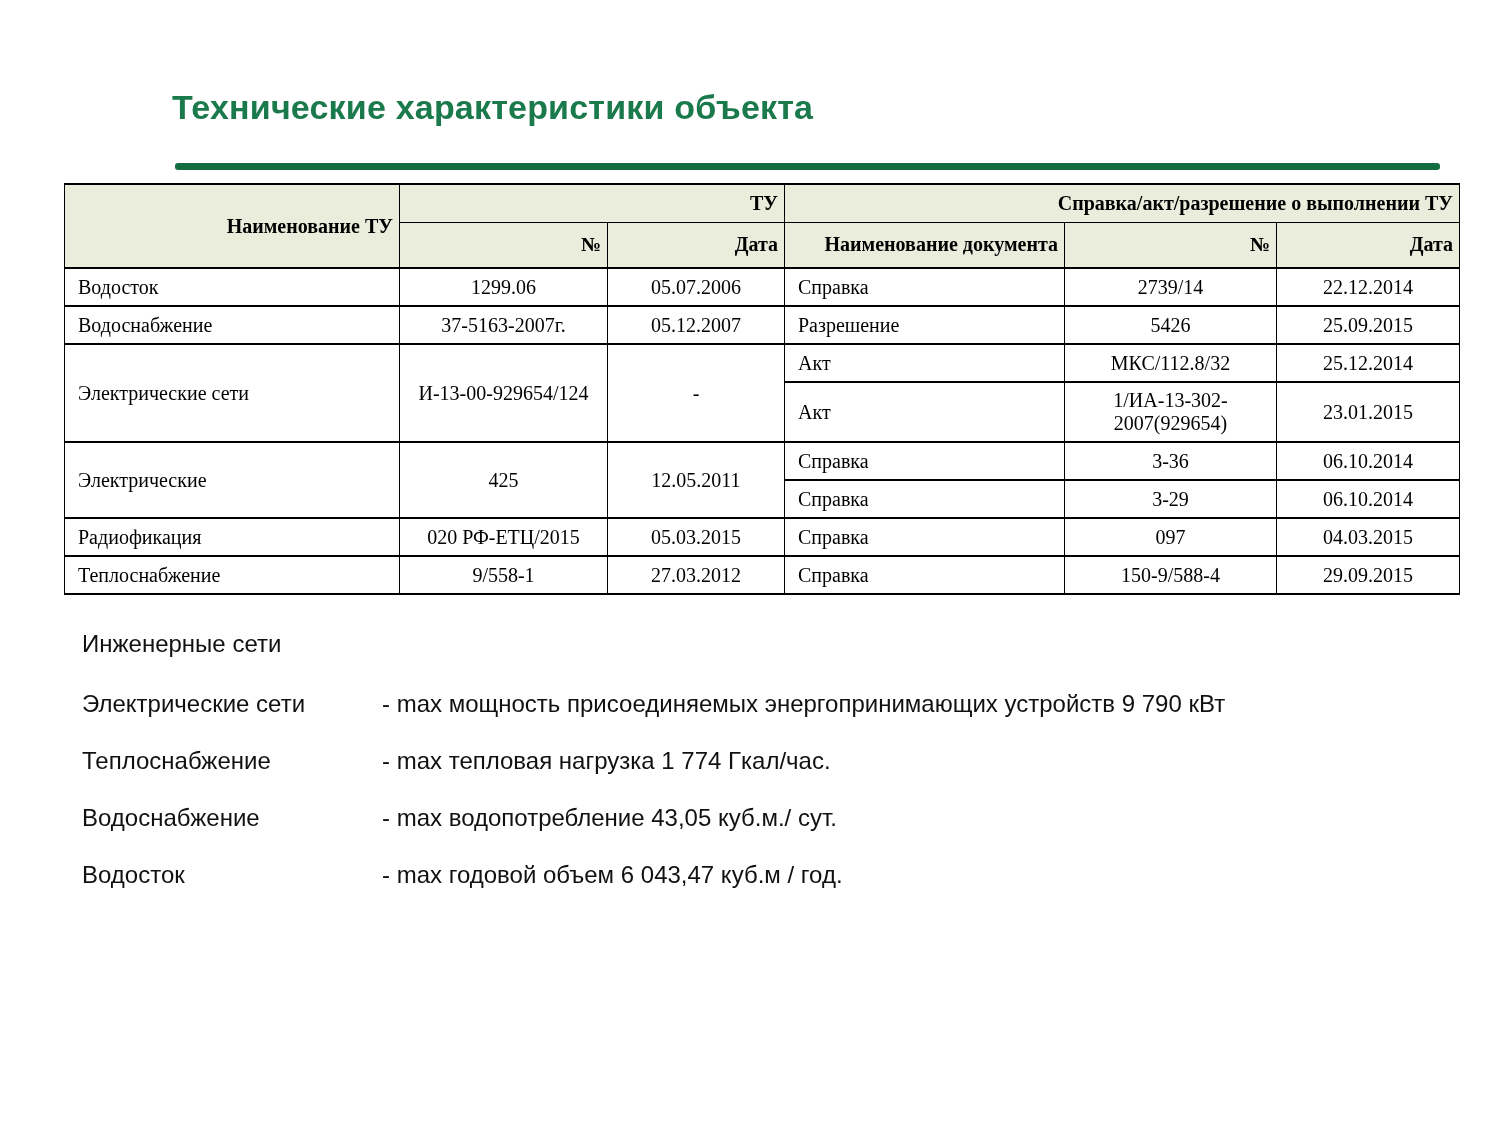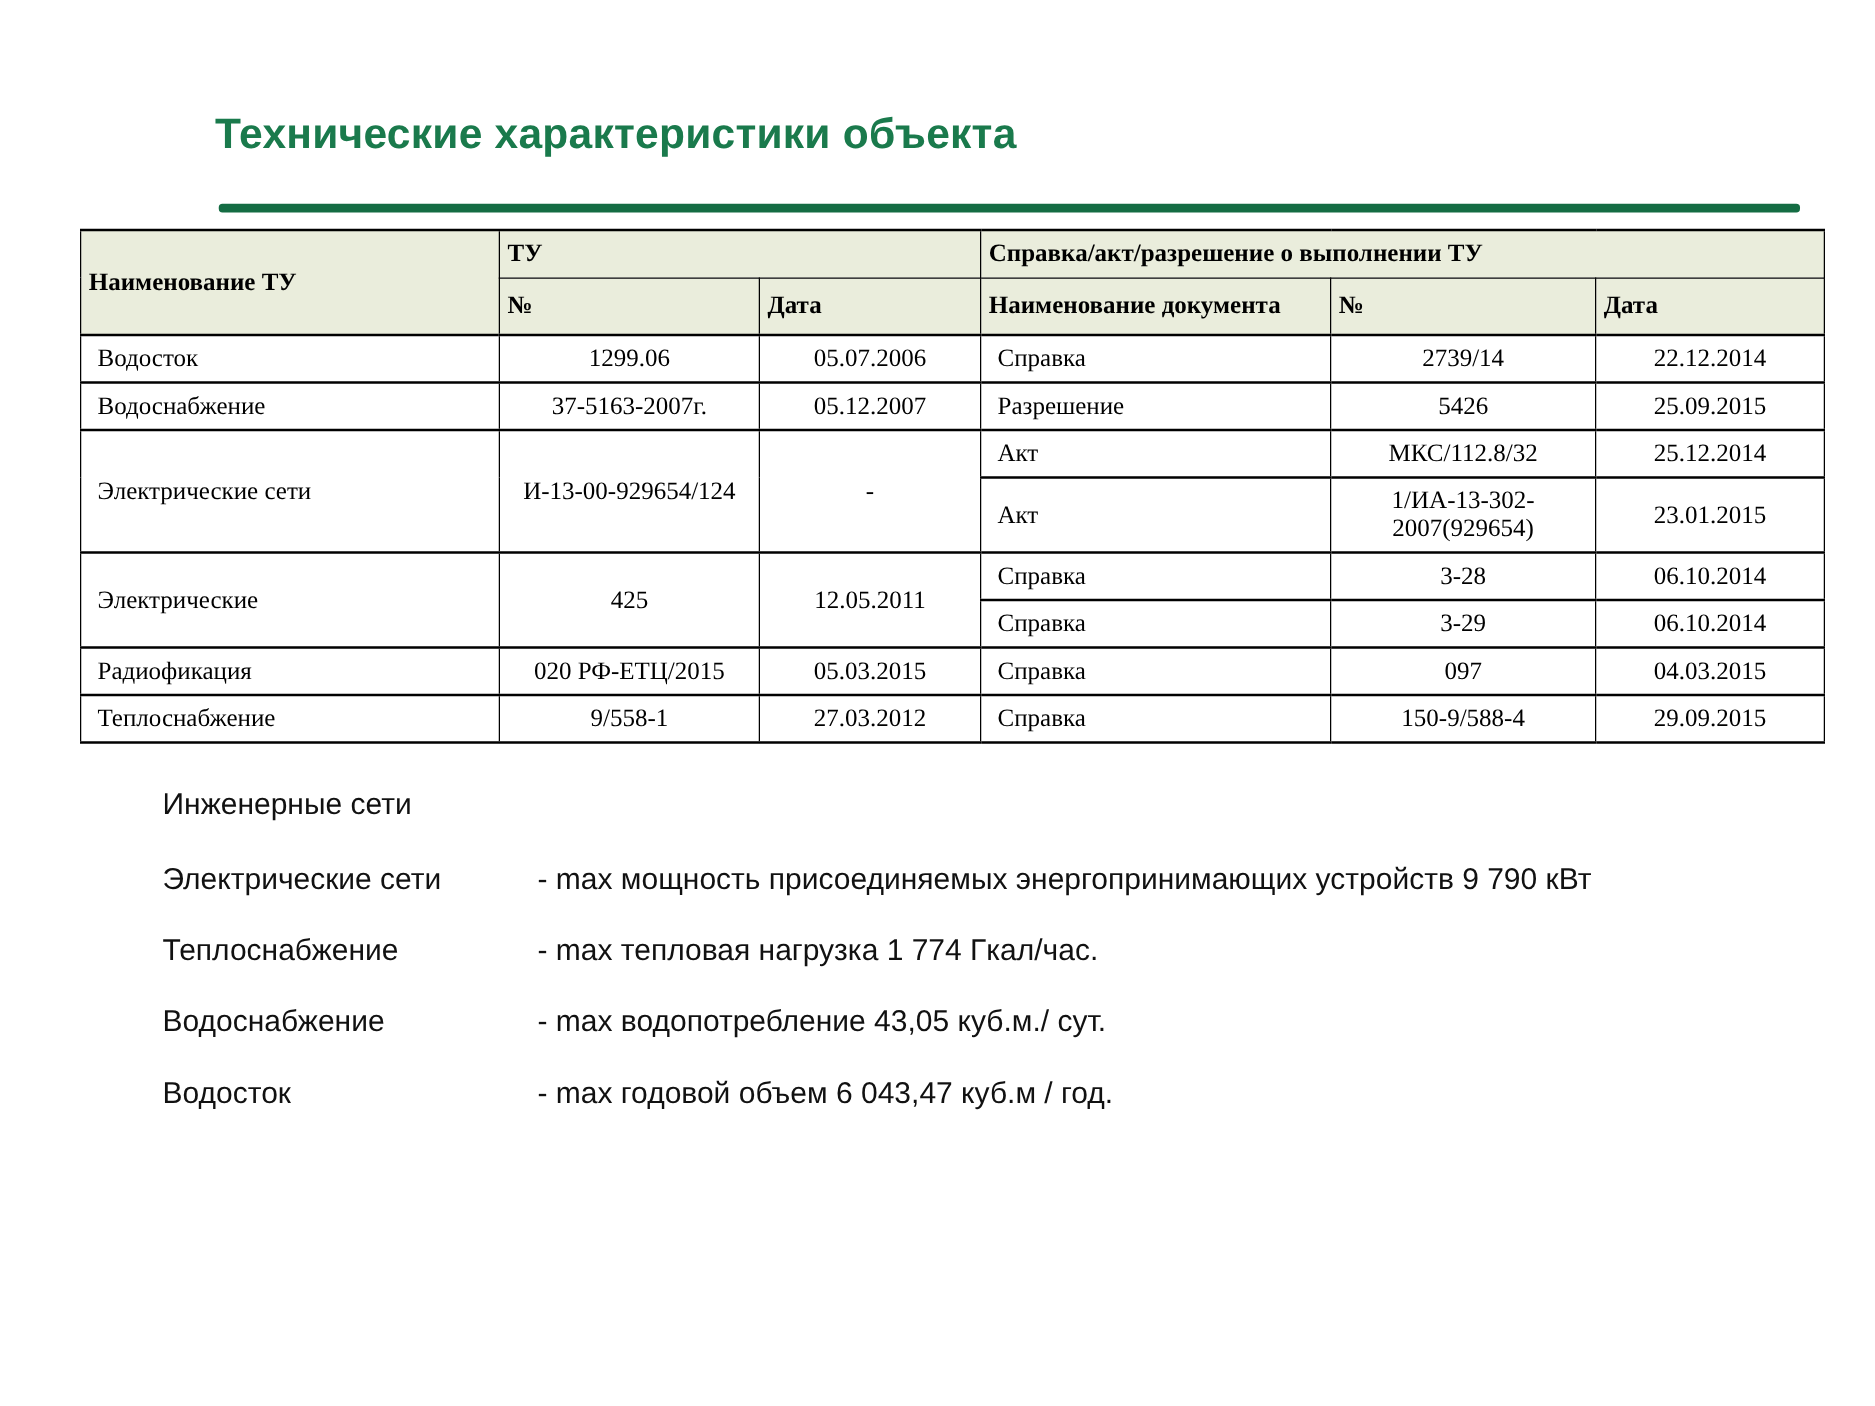--- a/index.html
+++ b/index.html
@@ -49,38 +49,37 @@
     border-right: 1px solid #000;
     border-top: 2px solid #000;
     border-bottom: 2px solid #000;
     padding: 2px 6px;
     vertical-align: middle;
     overflow: hidden;
   }
   .tu-table th {
     background: #eaeddc;
     font-weight: bold;
-    text-align: left;
+    text-align: right;
   }
   .tu-table tr.h1 th { border-bottom-width: 1px; }
   .tu-table tr.h2 th { border-top-width: 1px; }
   .c-left   { text-align: left;  padding-left: 13px !important; }
   .c-center { text-align: center; margin-top: 17px; }
   tr.row-h1 { height: 38px; }
   tr.row-h2 { height: 46px; }
   tr.row-d  { height: 38px; }
   tr.row-tall { height: 60px; }
 
   
   .notes {
     position: absolute;
     left: 82px; top: 630px;
     font-size: 24px;
     color: #111;
-    margin-left: 48px;
   }
   .notes-heading { margin: 0 0 32px 0; }
   .note-row { display: flex; margin: 0 0 29px 0; }
   .note-label { width: 300px; flex: 0 0 300px; }
   .note-value { white-space: nowrap; }
 
   
   .page-badge {
     position: absolute;
     left: 1330px; top: 1026px;
@@ -155,21 +154,21 @@
       <tr class="row-tall">
         <td class="c-left">Акт</td>
         <td class="c-center">1/ИА-13-302-2007(929654)</td>
         <td class="c-center">23.01.2015</td>
       </tr>
       <tr class="row-d">
         <td class="c-left" rowspan="2">Электрические</td>
         <td class="c-center" rowspan="2">425</td>
         <td class="c-center" rowspan="2">12.05.2011</td>
         <td class="c-left">Справка</td>
-        <td class="c-center">3-28</td>
+        <td class="c-center">3-36</td>
         <td class="c-center">06.10.2014</td>
       </tr>
       <tr class="row-d">
         <td class="c-left">Справка</td>
         <td class="c-center">3-29</td>
         <td class="c-center">06.10.2014</td>
       </tr>
       <tr class="row-d">
         <td class="c-left">Радиофикация</td>
         <td class="c-center">020 РФ-ЕТЦ/2015</td>

